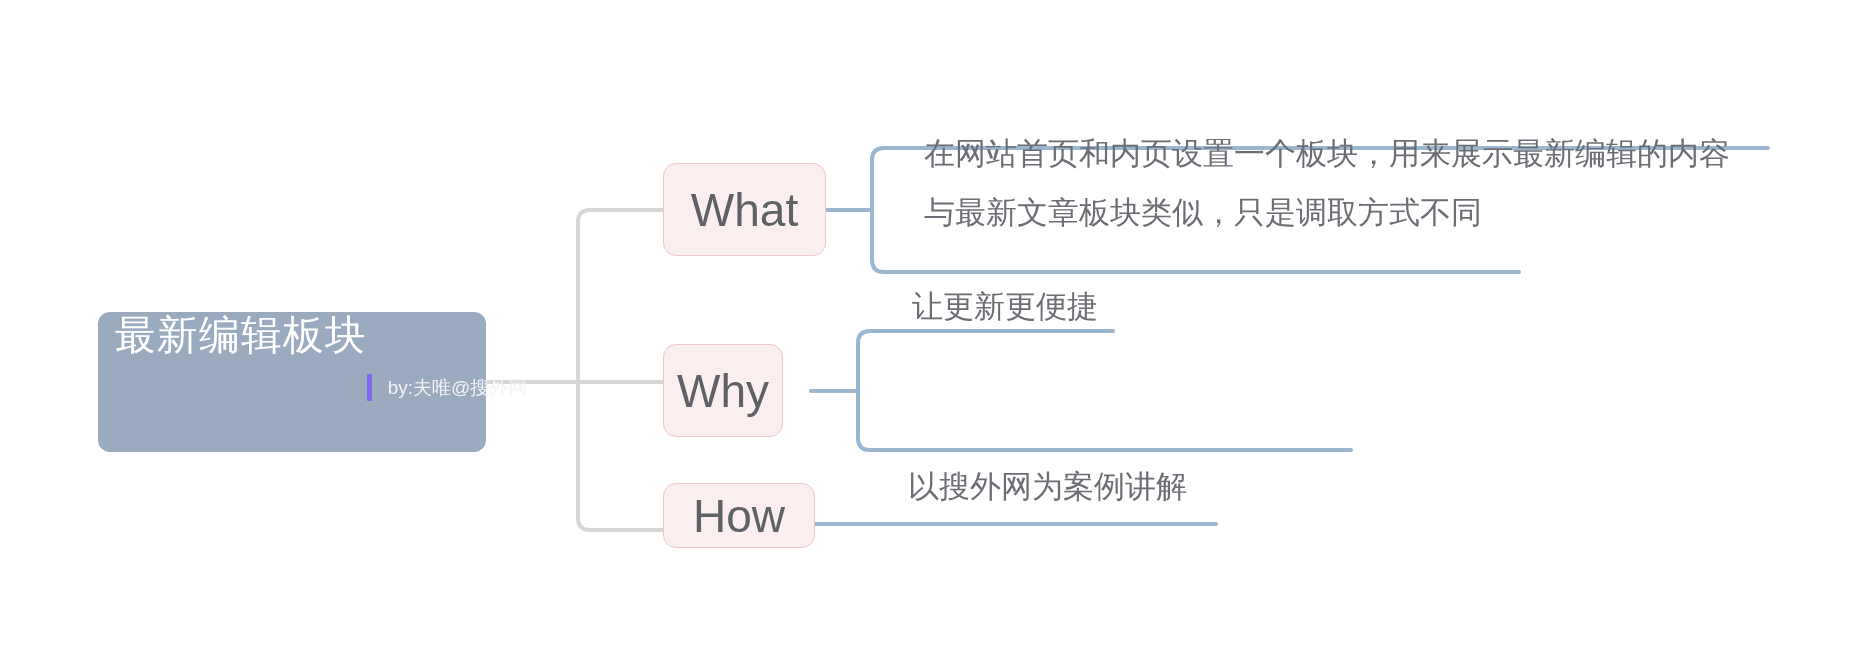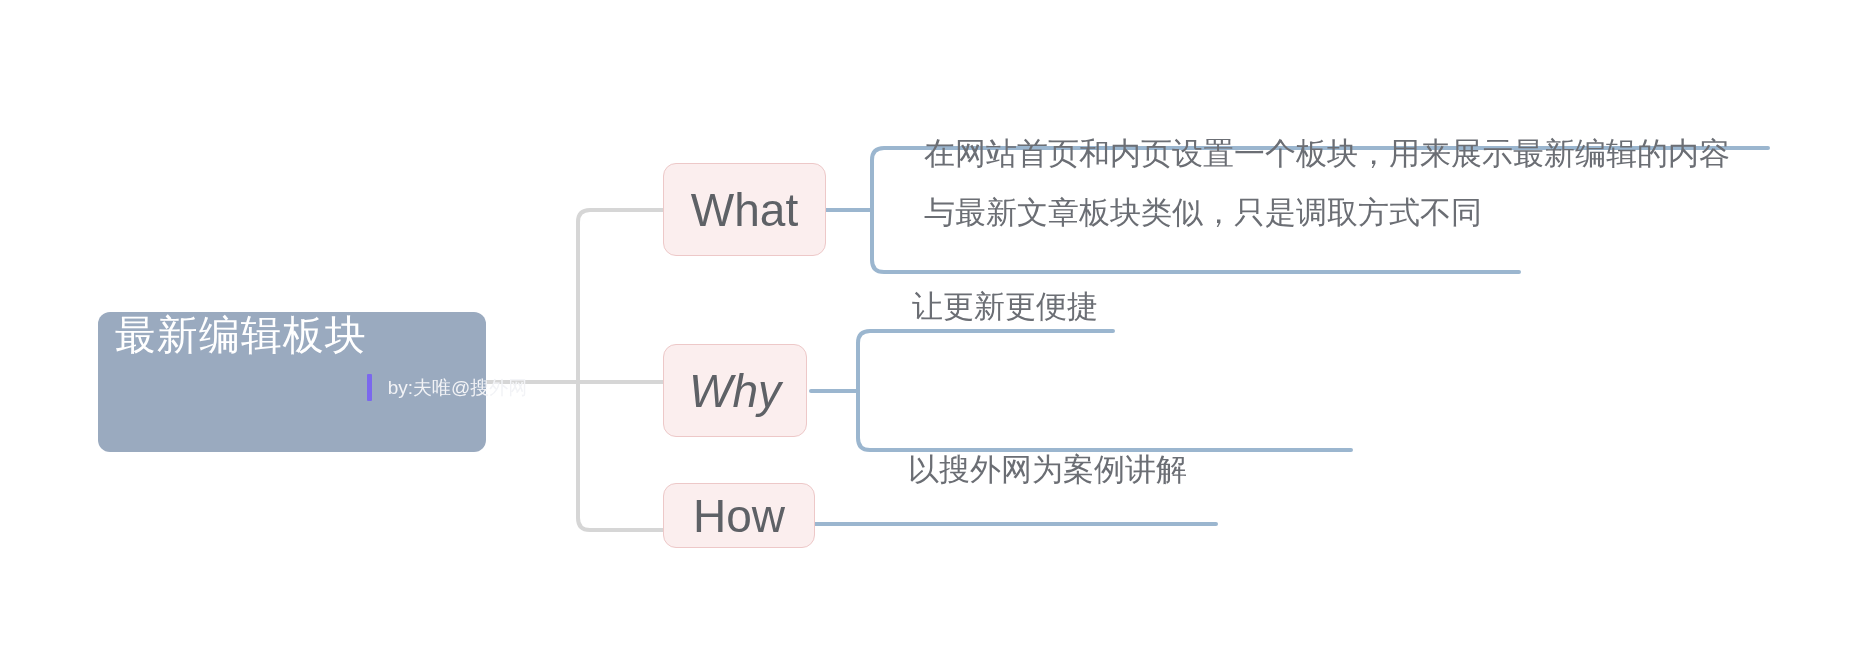--- a/index.html
+++ b/index.html
@@ -82,36 +82,36 @@
     border-radius: 13px;
     box-sizing: border-box;
     display: flex;
     align-items: center;
     justify-content: center;
     color: #5e6166;
     font-size: 46px;
     white-space: nowrap;
   }
   .branch-what { left: 663px; top: 163px; width: 163px; height: 93px; }
-  .branch-why  { left: 663px; top: 344px; width: 144px; height: 93px; font-style: italic; }
+  .branch-why  { left: 663px; top: 344px; width: 120px; height: 93px; }
   .branch-how  { left: 663px; top: 483px; width: 152px; height: 65px; }
 
   
   .leaf {
     position: absolute;
     color: #6b6e74;
     font-size: 31px;
     line-height: 1.1;
     white-space: nowrap;
   }
   .leaf-what-1 { left: 924px; top: 105px; margin-top: 32px; }
   .leaf-what-2 { left: 924px; top: 196px; }
   .leaf-why-1  { left: 912px; top: 290px; }
   .leaf-why-2  { left: 898px; top: 375px; }
-  .leaf-how-1  { left: 908px; top: 453px; }
+  .leaf-how-1  { left: 908px; top: 470px; }
 </style>
 </head>
 <body>
 
 <div id="mindmap">
 
   <svg id="connectors" viewBox="0 0 1868 666" width="1868" height="666" xmlns="http://www.w3.org/2000/svg">
 
     <g fill="none" stroke="#d6d6d6" stroke-width="4" stroke-linecap="round" stroke-linejoin="round">
       <path d="M486,382 L578,382"></path>

